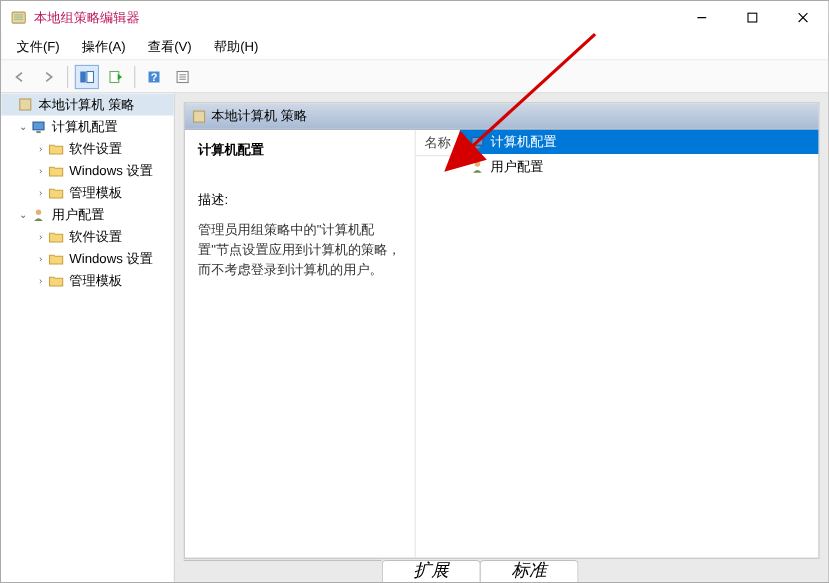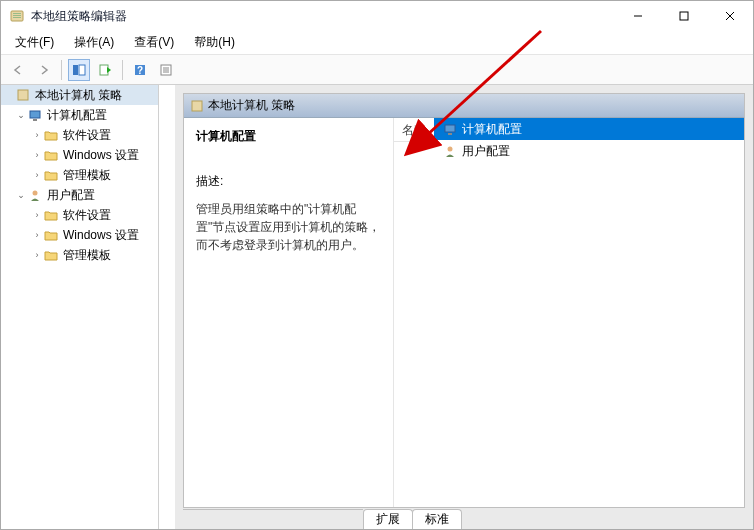--- a/index.html
+++ b/index.html
@@ -1,32 +1,32 @@
 <!DOCTYPE html>
 <html><head>
 <meta charset="utf-8">
 <style>
 * { margin: 0; padding: 0; box-sizing: border-box; font-family: "Microsoft YaHei", "Segoe UI", sans-serif; }
 body { width: 754px; height: 530px; background: #fff; border: 1px solid #aaa; display: flex; flex-direction: column; position: relative; overflow: hidden; }
 
 .titlebar { height: 30px; display: flex; align-items: center; padding: 0 0 0 8px; background: #fff; }
 .titlebar .tb-icon { width: 16px; height: 16px; margin-right: 6px; }
-.titlebar .tb-title { font-size: 12px; color: #0f172a; flex: 1; }
+.titlebar .tb-title { font-size: 12px; color: #be185d; flex: 1; }
 .titlebar .win-controls { display: flex; height: 100%; }
 .titlebar .win-btn { width: 46px; display: flex; align-items: center; justify-content: center; font-size: 10px; color: #000; }
 
 .menubar { height: 24px; display: flex; align-items: center; padding: 0 4px; border-bottom: 1px solid #e5e5e5; }
 .menubar .menu-item { font-size: 12px; padding: 2px 10px; color: #000000; }
 
 .toolbar { height: 30px; display: flex; align-items: center; padding: 0 6px; border-bottom: 1px solid #d0d0d0; background: #fafafa; gap: 4px; }
 .toolbar .tb-btn { width: 22px; height: 22px; display: flex; align-items: center; justify-content: center; border: 1px solid transparent; }
 .toolbar .tb-sep { width: 1px; height: 20px; background: #ccc; margin: 0 2px; }
 .toolbar .tb-btn.disabled { opacity: .4; }
 
-.main { flex: 1; display: flex; min-height: 0; gap: 16px; }
+.main { flex: 1; display: flex; min-height: 0; }
 
 .tree-panel { width: 158px; border-right: 1px solid #d0d0d0; overflow: auto; background: #fff; }
 .tree-panel ul { list-style: none; padding-left: 0; }
 .tree-panel li { white-space: nowrap; font-size: 12px; }
 .tree-row { display: flex; align-items: center; height: 20px; padding-left: 2px; }
 .tree-row.root { background: #d9e6f2; }
 .tree-row .chev { width: 12px; font-size: 9px; color: #666; text-align: center; }
 .tree-row .chev.none { visibility: hidden; }
 .tree-row .ticon { width: 16px; height: 16px; margin-right: 2px; display:flex; align-items:center; justify-content:center; }
 .tree-row .label { padding: 0 2px; }
@@ -43,21 +43,21 @@
 .desc-col .desc-text { color: #333; line-height: 1.5; }
 .list-col { flex: 1; display: flex; flex-direction: row; font-size: 12px; }
 .list-header { height: 24px; border-bottom: 1px solid #e5e5e5; padding: 4px 8px; color: #444; }
 .list-items { flex: 1; padding: 0; }
 .list-item { height: 22px; display: flex; align-items: center; padding: 0 8px; gap: 4px; }
 .list-item.selected { background: #0078d7; color: #fff; }
 .list-item .li-icon { width: 16px; height: 16px; display:flex; align-items:center; justify-content:center; }
 
 .tabs { height: 22px; display: flex; align-items: flex-end; padding-right: 8px; margin-top:-1px; }
 .tabs .spacer { width: 180px; border-top: 1px solid #bfbfbf; height: 20px; }
-.tab { font-size: 12px; padding: 2px 12px; border: 1px solid #bfbfbf; border-bottom: none; border-radius: 4px 4px 0 0; background: #fff; margin-right: -1px; height: 20px; display:flex; align-items:center; }
+.tab { font-size: 16px; padding: 2px 28px; border: 1px solid #bfbfbf; border-bottom: none; border-radius: 4px 4px 0 0; background: #fff; margin-right: -1px; height: 20px; display:flex; align-items:center;font-style:italic; }
 .tab.active { background: #fff; position: relative; z-index: 2; }
 .tabs .rest { flex: 1; }
 
 
 .arrow-svg { position: absolute; left: 0; top: 0; pointer-events: none; }
 
 
 .folder-icon svg, .pc-icon svg, .user-icon svg, .doc-icon svg { display:block; }
 </style>
 </head>

